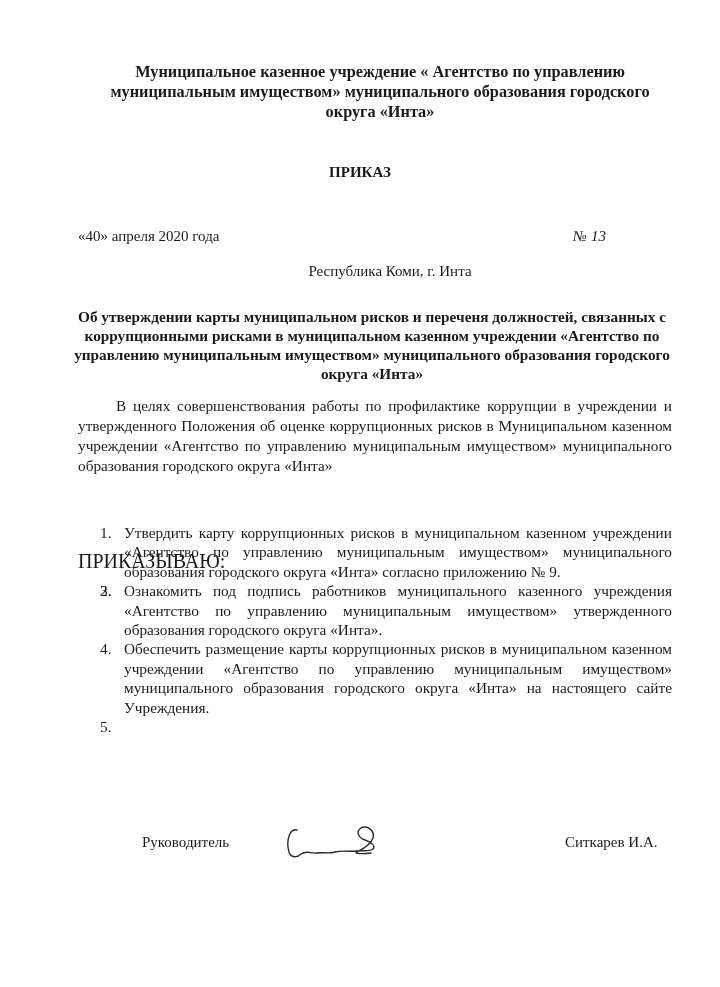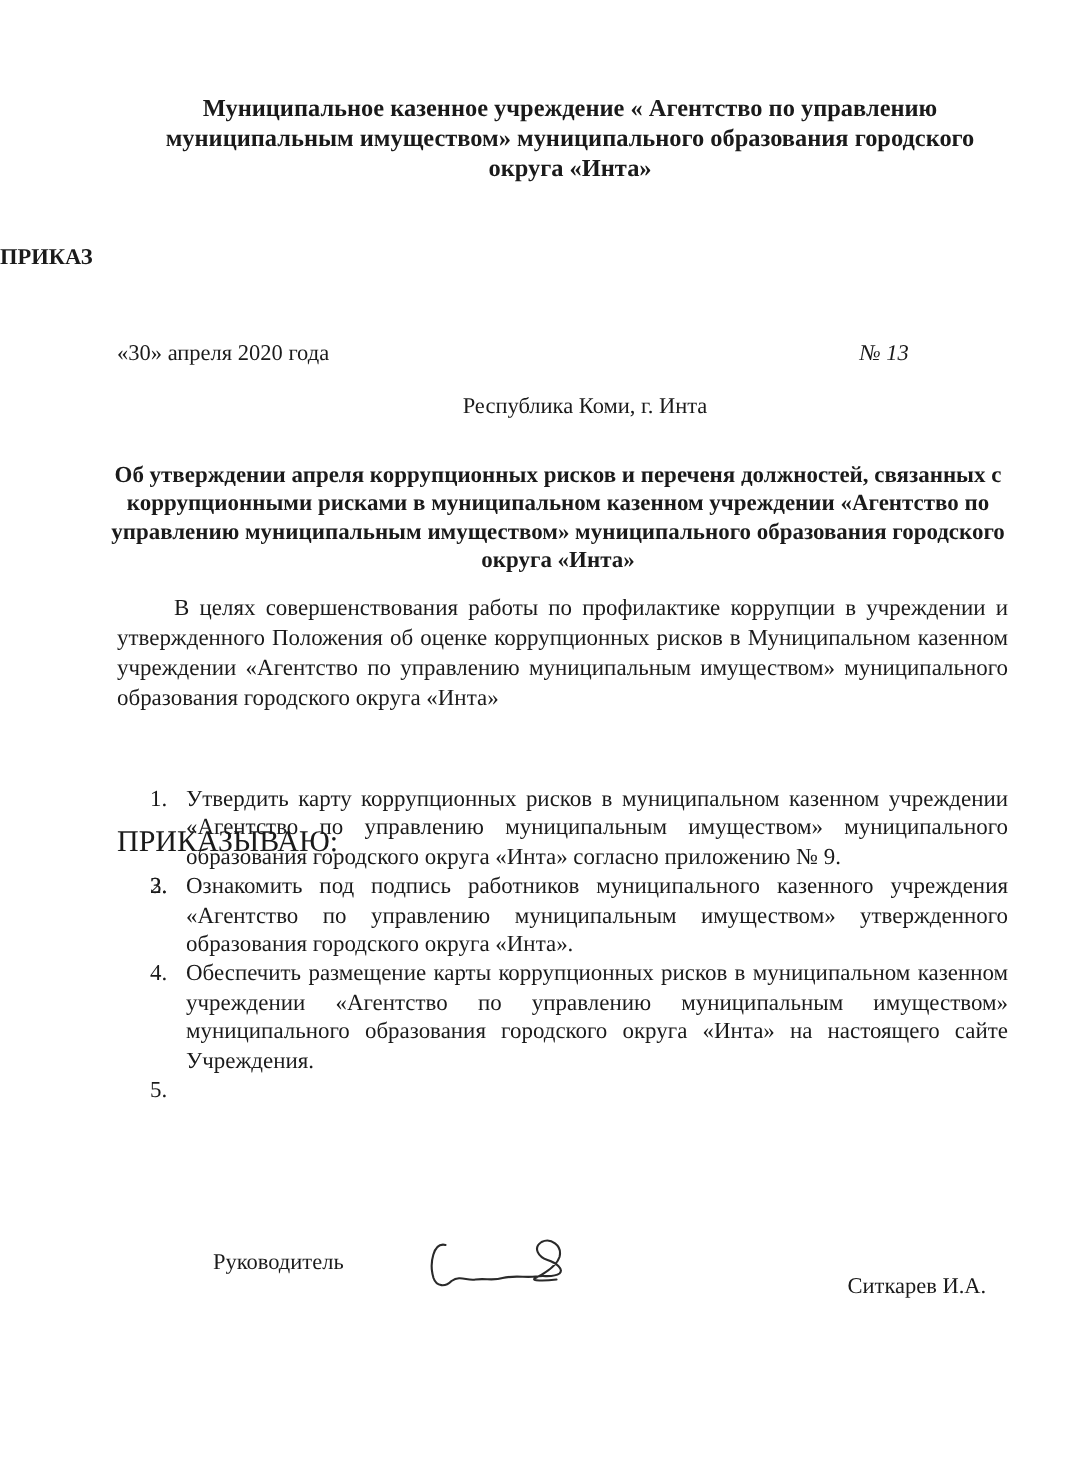--- a/index.html
+++ b/index.html
@@ -11,21 +11,21 @@
       position: relative;
       overflow: hidden;
     }
     .page { position: absolute; left: 0; top: 0; width: 691px; height: 987px; }
     .org-header {
       position: absolute; left: 90px; width: 580px; top: 62px;
       text-align: center; font-weight: bold; font-size: 16.3px; line-height: 20px;
     }
     .doc-type {
       position: absolute; left: 0; width: 720px; top: 164px;
-      font-weight: bold; font-size: 15px;
+      text-align: center; font-weight: bold; font-size: 15px;
     }
     .date { position: absolute; left: 78px; top: 228px; font-size: 15px; }
     .number { position: absolute; left: 573px; top: 228px; font-size: 15px; font-style: italic; }
     .place {
       position: absolute; left: 0; width: 780px; top: 263px;
       text-align: center; font-size: 15px;
     }
     .subject {
       position: absolute; left: 72px; width: 600px; top: 307px;
       text-align: center; font-weight: bold; font-size: 15.3px; line-height: 19px;
@@ -36,32 +36,32 @@
     }
     .order-word { position: absolute; left: 78px; top: 510px; font-size: 20px; margin-top: 40px; }
     .items {
       position: absolute; left: 100px; width: 572px; top: 523px;
       margin: 0; padding: 0; list-style: none; font-size: 15.3px; line-height: 19.4px;
     }
     .items li { position: relative; padding-left: 24px; text-align: justify; margin: 0; }
     .items .num { position: absolute; left: 0; top: 0; }
     .sign-title { position: absolute; left: 142px; top: 834px; font-size: 15px; }
     .signature { position: absolute; left: 283px; top: 820px; width: 100px; height: 42px; }
-    .sign-name { position: absolute; left: 565px; top: 834px; font-size: 15px; margin-top: 16px; }
+    .sign-name { position: absolute; left: 565px; top: 834px; font-size: 15px; }
   </style>
 </head>
 <body>
 
 <div class="page">
   <div class="org-header">Муниципальное казенное учреждение « Агентство по управлению муниципальным имуществом» муниципального образования городского округа  «Инта»</div>
   <div class="doc-type">ПРИКАЗ</div>
-  <div class="date">«30»  апреля  2020 года</div>
+  <div class="date">«40»  апреля  2020 года</div>
   <div class="number">№ 13</div>
   <div class="place">Республика Коми, г. Инта</div>
-  <div class="subject">Об утверждении апреля коррупционных рисков и переченя должностей, связанных с коррупционными рисками в муниципальном казенном учреждении «Агентство по управлению муниципальным имуществом» муниципального образования городского округа «Инта»</div>
+  <div class="subject">Об утверждении карты муниципальном рисков и переченя должностей, связанных с коррупционными рисками в муниципальном казенном учреждении «Агентство по управлению муниципальным имуществом» муниципального образования городского округа «Инта»</div>
   <div class="preamble">В целях совершенствования работы по профилактике коррупции в учреждении и утвержденного Положения об оценке коррупционных рисков в Муниципальном казенном учреждении «Агентство по управлению муниципальным имуществом» муниципального образования городского округа «Инта»</div>
   <div class="order-word">ПРИКАЗЫВАЮ:</div>
 
   <ol class="items">
     <li>
       <span class="num">1.</span>
       <span>Утвердить карту  коррупционных рисков в муниципальном казенном учреждении «Агентство по управлению муниципальным имуществом» муниципального образования городского округа «Инта» согласно приложению № 9.</span>
     </li>
     <li>
       <span class="num">2.</span>

